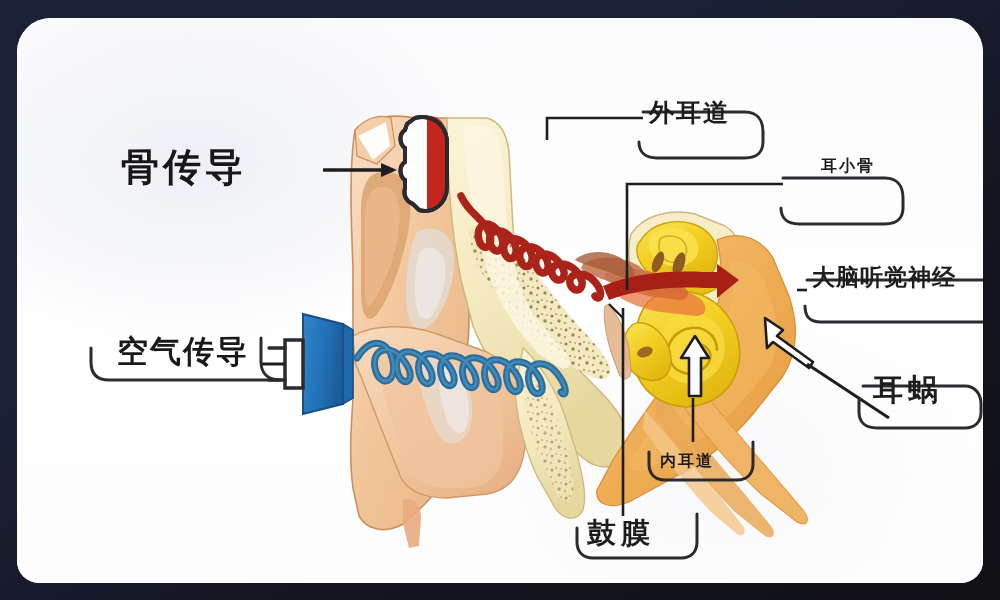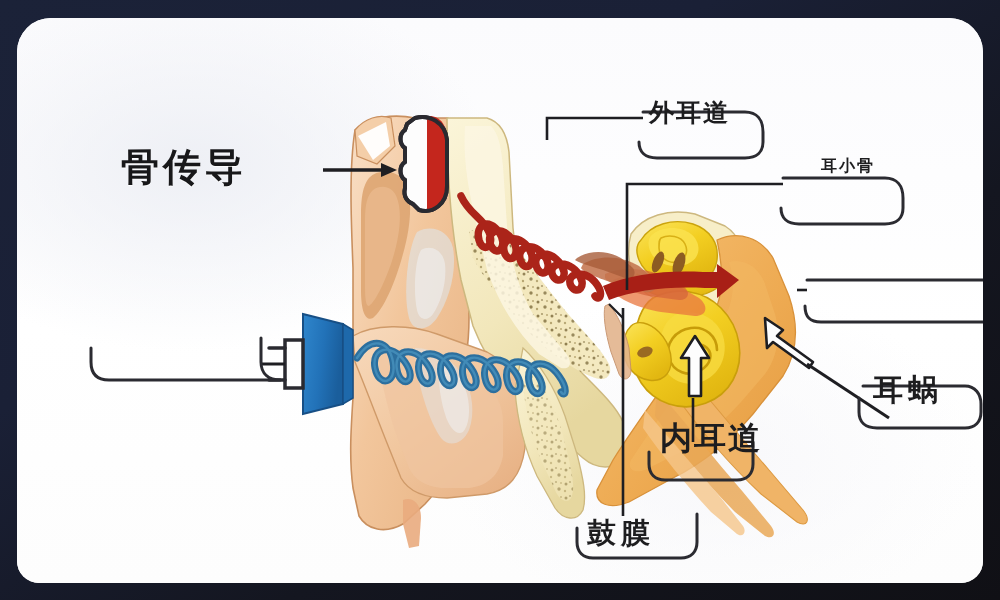--- a/index.html
+++ b/index.html
@@ -60,21 +60,21 @@
     text-shadow: 0 1px 0 rgba(255,255,255,0.8);
   }
 
   #lbl-bone   { left: 104px; top: 130px; font-size: 38px; }
   #lbl-air    { left: 100px; top: 318px; font-size: 31px; letter-spacing: 2px; }
 
   #lbl-canal  { left: 632px; top: 82px;  font-size: 25px; }
   #lbl-ossicle{ left: 780px; top: 140px; font-size: 16px; margin-left: 24px; }
   #lbl-nerve  { left: 795px; top: 248px; font-size: 23px; letter-spacing: 1px; }
   #lbl-cochlea{ left: 856px; top: 357px; font-size: 30px; letter-spacing: 5px; text-align: center; }
-  #lbl-inner  { left: 643px; top: 404px; font-size: 32px; letter-spacing: 2px; }
+  #lbl-inner  { left: 643px; top: 435px; font-size: 16px; letter-spacing: 2px; }
   #lbl-drum   { left: 570px; top: 501px; font-size: 29px; letter-spacing: 5px; text-align: center; }
 </style>
 </head>
 <body>
 
 <div id="frame">
   <div id="card">
 
     <svg id="art" viewBox="0 0 1000 600">
       <defs>
@@ -347,29 +347,33 @@
       <path d="M780,272 L790,272" fill="none" stroke="#1e1e22" stroke-width="2.6"></path>
 
       <path d="M676,380 L676,424" fill="none" stroke="#1e1e22" stroke-width="2.6"></path>
 
       <path d="M606,290 L606,404 L606,498" fill="none" stroke="#1e1e22" stroke-width="2.6"></path>
       <path d="M592,286 L606,300" fill="none" stroke="#1e1e22" stroke-width="2.2"></path>
     </svg>
 
     <div class="big-label" id="lbl-bone">骨传导</div>
 
+    <div class="big-label" id="lbl-air">空气传导</div>
 
     <div class="chip" id="lbl-canal">
       <span class="txt">外耳道</span>
     </div>
 
     <div class="chip" id="lbl-ossicle">
       <span class="txt">耳小骨</span>
     </div>
 
+    <div class="chip" id="lbl-nerve">
+      <span class="txt">大脑听觉神经</span>
+    </div>
 
     <div class="chip" id="lbl-cochlea">
       <span class="txt">耳蜗</span>
     </div>
 
     <div class="chip" id="lbl-inner">
       <span class="txt">内耳道</span>
     </div>
 
     <div class="chip" id="lbl-drum">

